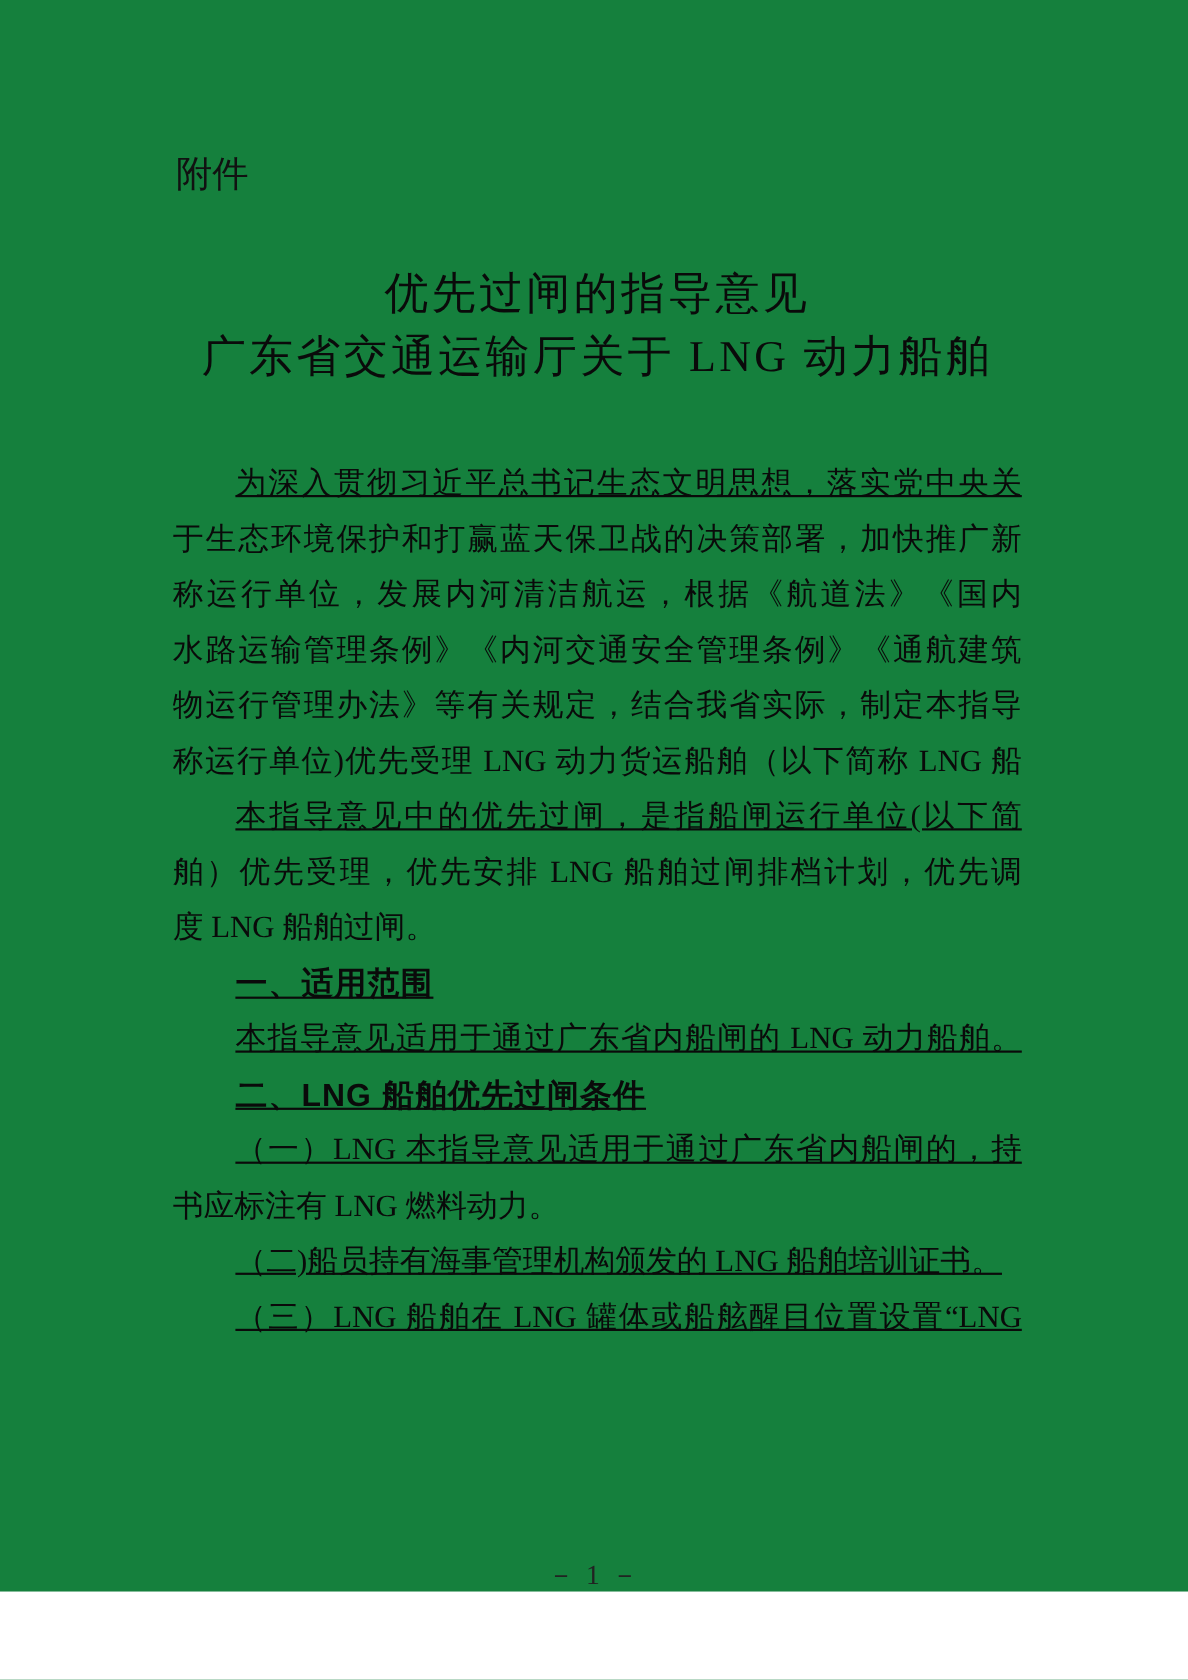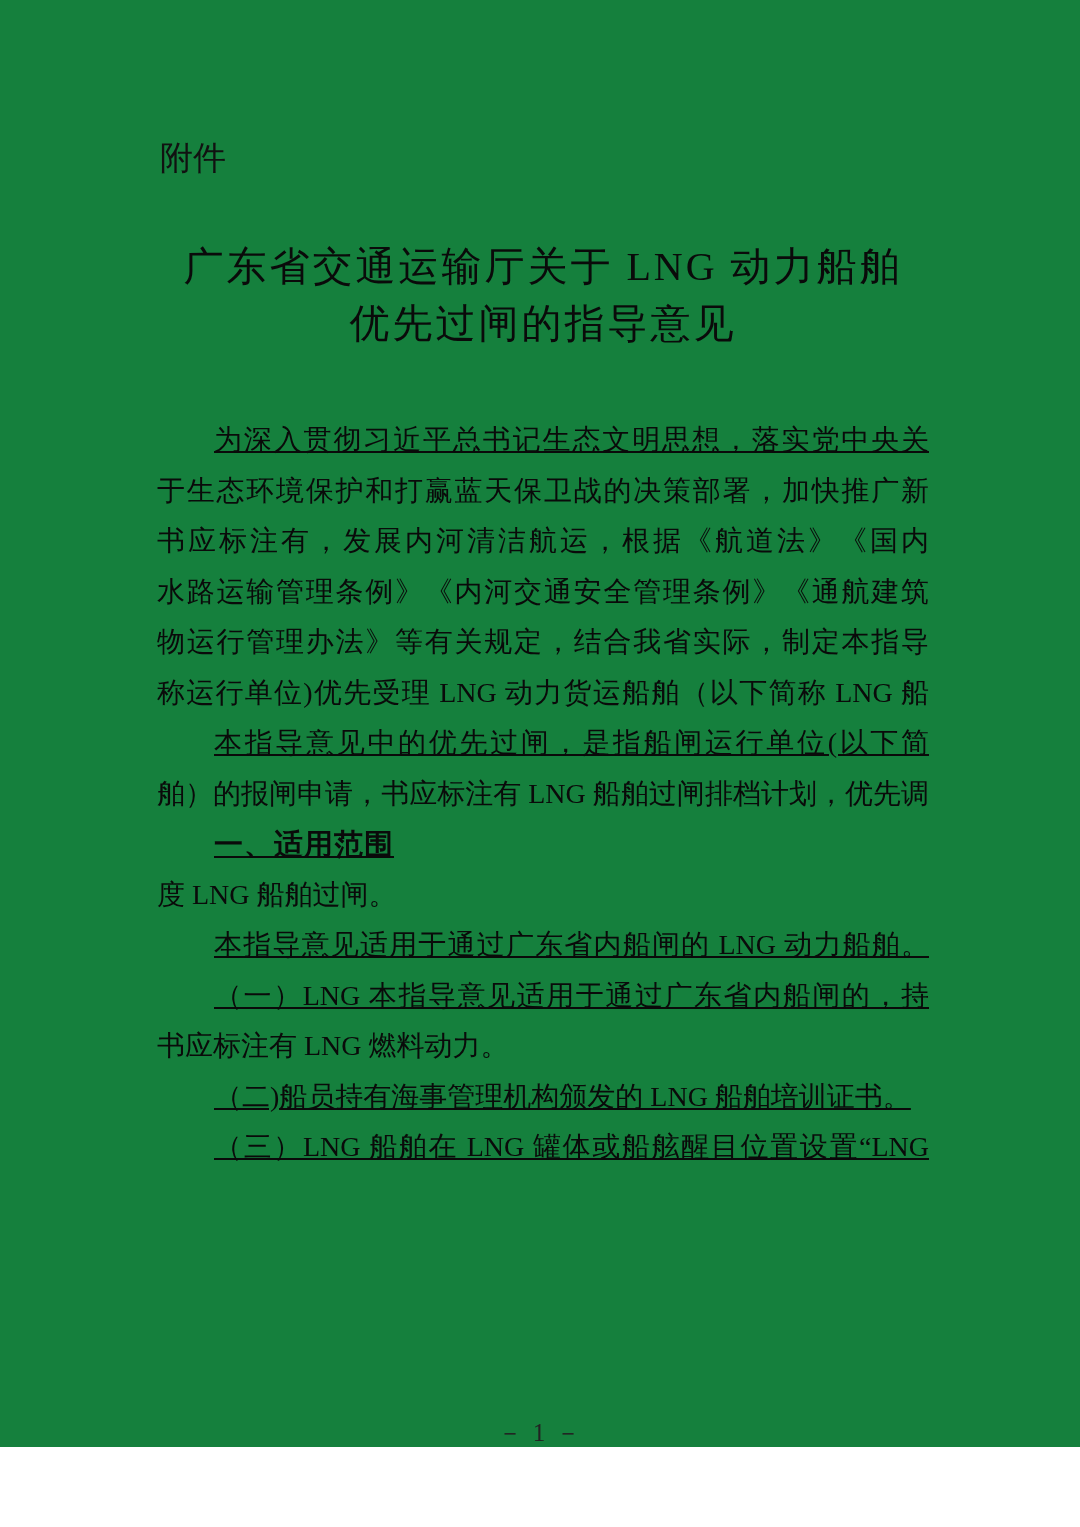--- a/index.html
+++ b/index.html
@@ -80,37 +80,38 @@
   }
 </style>
 </head>
 <body>
 
 <div class="page">
 
   <div class="attachment">附件</div>
 
   <div class="title">
+    <div>优先过闸的指导意见</div>
     <div>广东省交通运输厅关于 LNG 动力船舶</div>
-    <div>优先过闸的指导意见</div>
   </div>
 
   <div class="content" id="doc-body">
 
   <div class="line indent">为深入贯彻习近平总书记生态文明思想，落实党中央关</div>
       <div class="line">于生态环境保护和打赢蓝天保卫战的决策部署，加快推广新</div>
-      <div class="line">书应标注有，发展内河清洁航运，根据《航道法》《国内</div>
+      <div class="line">称运行单位，发展内河清洁航运，根据《航道法》《国内</div>
       <div class="line">水路运输管理条例》《内河交通安全管理条例》《通航建筑</div>
       <div class="line">物运行管理办法》等有关规定，结合我省实际，制定本指导</div>
       <div class="line">称运行单位)优先受理 LNG 动力货运船舶（以下简称 LNG 船</div>
       <div class="line indent">本指导意见中的优先过闸，是指船闸运行单位(以下简</div>
-      <div class="line">舶）的报闸申请，书应标注有 LNG 船舶过闸排档计划，优先调</div>
+      <div class="line">舶）优先受理，优先安排 LNG 船舶过闸排档计划，优先调</div>
+      <div class="line end">度 LNG 船舶过闸。</div>
       <div class="line heading indent end">一、适用范围</div>
-      <div class="line end">度 LNG 船舶过闸。</div>
       <div class="line indent">本指导意见适用于通过广东省内船闸的 LNG 动力船舶。</div>
+      <div class="line heading indent end">二、LNG 船舶优先过闸条件</div>
       <div class="line indent">（一）LNG 本指导意见适用于通过广东省内船闸的，持</div>
       <div class="line end">书应标注有 LNG 燃料动力。</div>
       <div class="line indent end">（二)船员持有海事管理机构颁发的 LNG 船舶培训证书。</div>
       <div class="line indent">（三）LNG 船舶在 LNG 罐体或船舷醒目位置设置“LNG</div>
     </div>
 
   <div class="footer">－ 1 －</div>
 
 </div>
 

